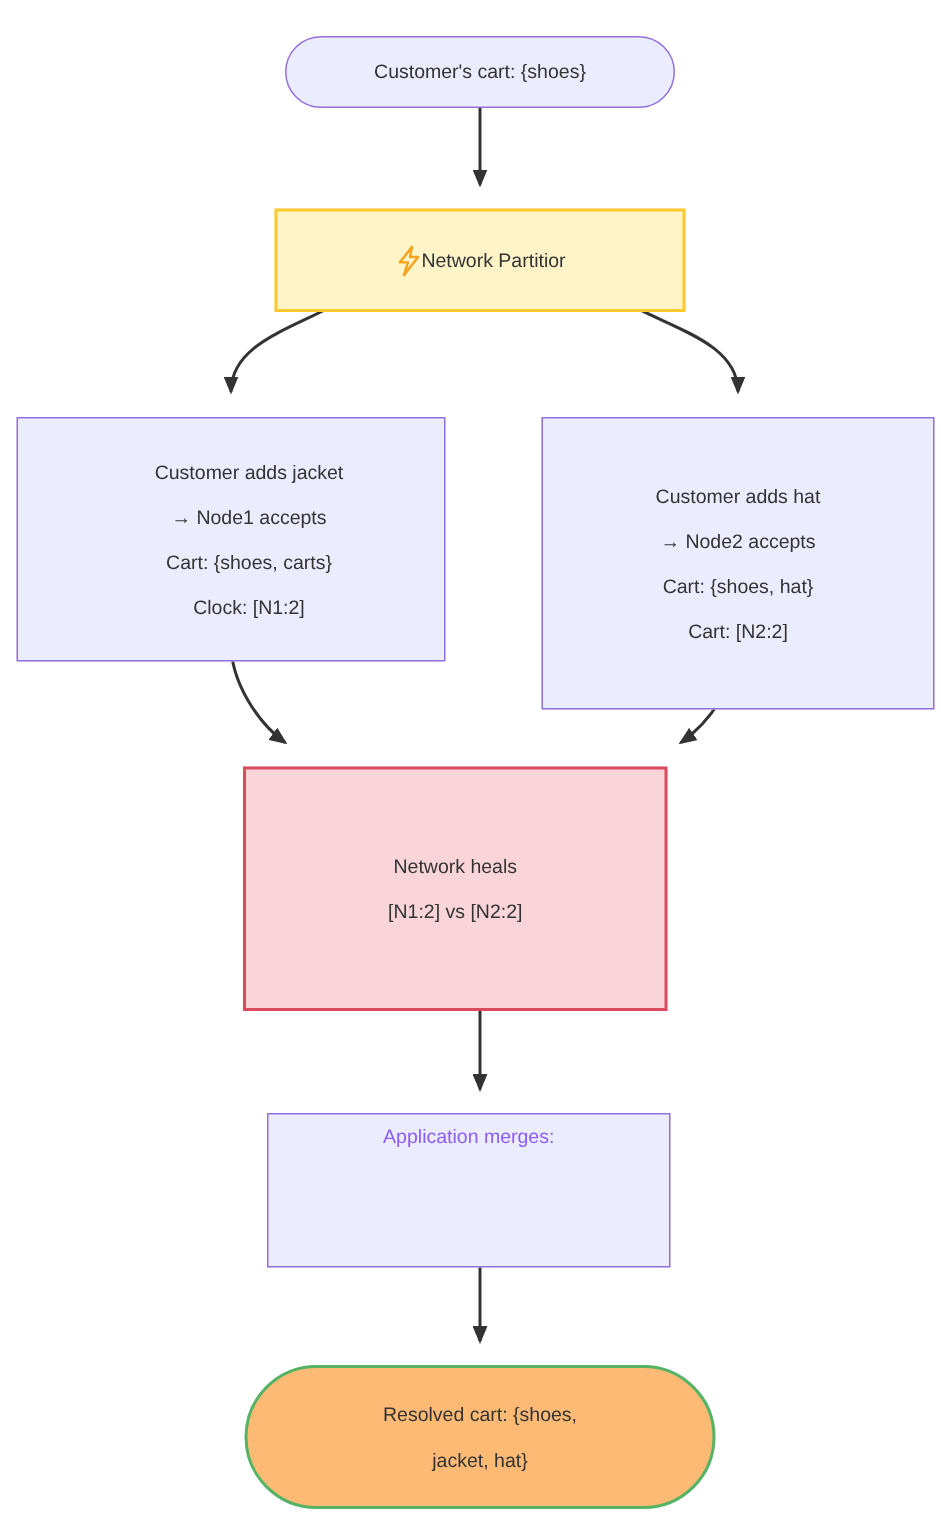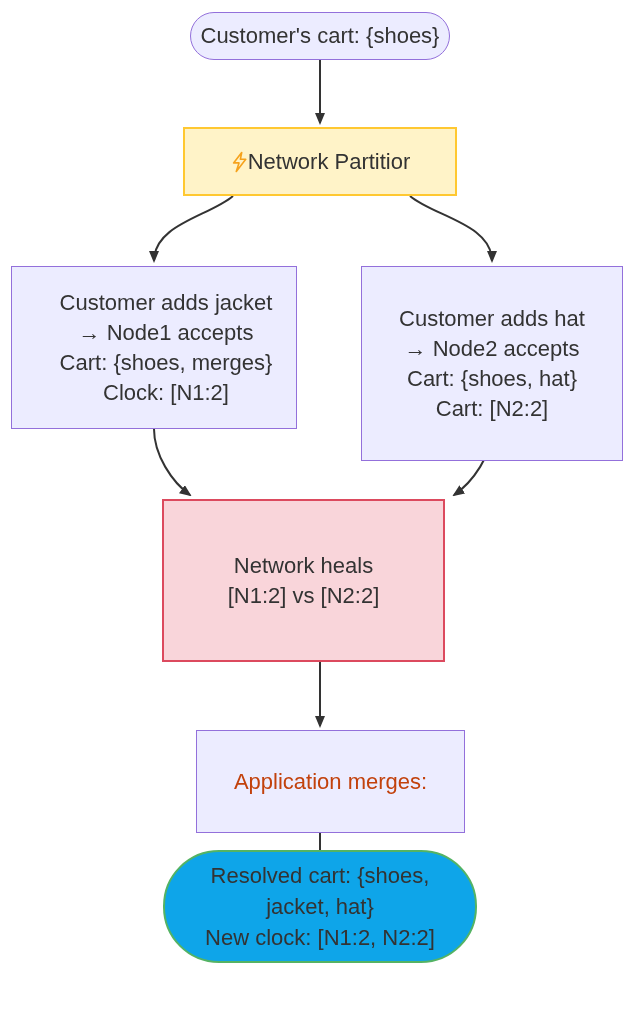--- a/index.html
+++ b/index.html
@@ -22,24 +22,25 @@
   }
   .node {
     position: absolute;
     box-sizing: border-box;
     display: flex;
     flex-direction: column;
     justify-content: center;
     align-items: center;
     text-align: center;
     color: #333333;
-    font-size: 22px;
+    font-size: 13px;
     line-height: 30px;
     border-style: solid;
     border-width: 1.5px;
+    margin-top: 12px;
   }
   .node .line { white-space: nowrap; }
   .stadium-sm { border-radius: 25px; }
   .stadium-lg { border-radius: 56px; line-height: 31px; }
   .thick { border-width: 2px; }
   .row-node {
     flex-direction: row;
   }
   .bolt-icon { display: inline-flex; align-items: center; }
 </style>
@@ -74,39 +75,38 @@
       <svg width="18" height="24" viewBox="0 0 20 24">
         <path d="M13 1.5 L4 13 h6 l-3 9.5 10.5-13.5 h-6 z" fill="none" stroke-width="1.8" stroke-linejoin="round" style="stroke: rgb(246, 162, 28);"></path>
       </svg>
     </span>
     <div class="line">Network Partitior</div>
   </div>
 
   <div class="node" style="left: 11px; top: 266px; width: 286px; height: 163px; background-color: rgb(236, 236, 255); border-color: rgb(147, 112, 219); color: rgb(51, 51, 51); padding-left: 24px;">
     <div class="line">Customer adds jacket</div>
     <div class="line">→ Node1 accepts</div>
-    <div class="line">Cart: {shoes, merges}</div>
+    <div class="line">Cart: {shoes, carts}</div>
     <div class="line">Clock: [N1:2]</div>
   </div>
 
   <div class="node" style="left: 361px; top: 266px; width: 262px; height: 195px; background-color: rgb(236, 236, 255); border-color: rgb(147, 112, 219); color: rgb(51, 51, 51);">
     <div class="line">Customer adds hat</div>
     <div class="line">→ Node2 accepts</div>
     <div class="line">Cart: {shoes, hat}</div>
     <div class="line">Cart: [N2:2]</div>
   </div>
 
   <div class="node thick" style="left: 162px; top: 499px; width: 283px; height: 163px; background-color: rgb(249, 213, 218); border-color: rgb(220, 74, 94); color: rgb(51, 51, 51);">
     <div class="line">Network heals</div>
     <div class="line">[N1:2] vs [N2:2]</div>
   </div>
 
-  <div class="node" style="left: 196px; top: 730px; width: 269px; height: 103px; background-color: rgb(236, 236, 255); border-color: rgb(147, 112, 219); color: #c2410c;">
+  <div class="node" style="left: 178px; top: 730px; width: 269px; height: 103px; background-color: rgb(236, 236, 255); border-color: rgb(147, 112, 219); color: #8b5cf6; justify-content: space-between;">
     <div class="line">Application merges:</div>
   </div>
 
-  <div class="node stadium-lg thick" style="left: 163px; top: 850px; width: 314px; height: 113px; background-color: #0ea5e9; border-color: rgb(84, 179, 100); color: rgb(51, 51, 51);">
+  <div class="node stadium-lg thick" style="left: 163px; top: 898px; width: 314px; height: 96px; background-color: #fdba74; border-color: rgb(84, 179, 100); color: rgb(51, 51, 51);">
     <div class="line">Resolved cart: {shoes,</div>
     <div class="line">jacket, hat}</div>
-    <div class="line">New clock: [N1:2, N2:2]</div>
   </div>
 
 </div>
 
 </body></html>

